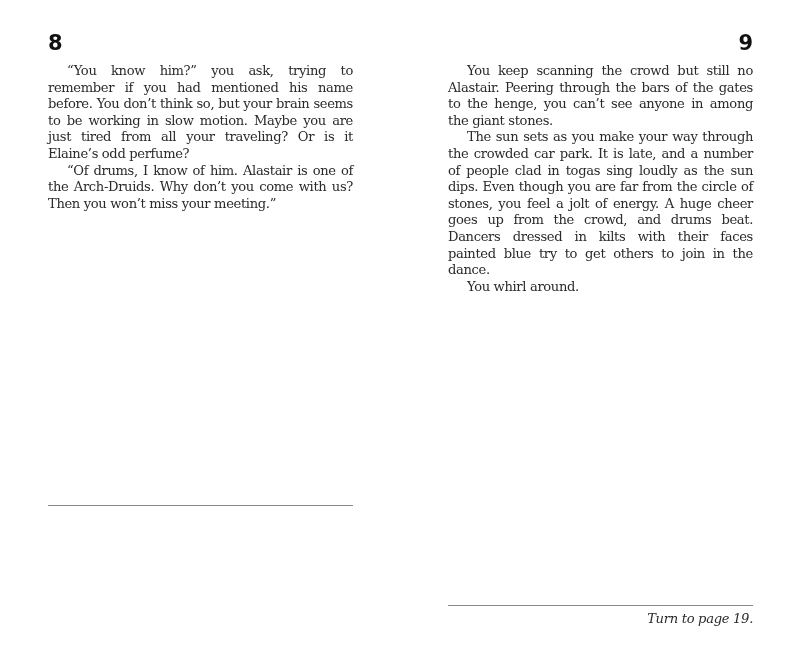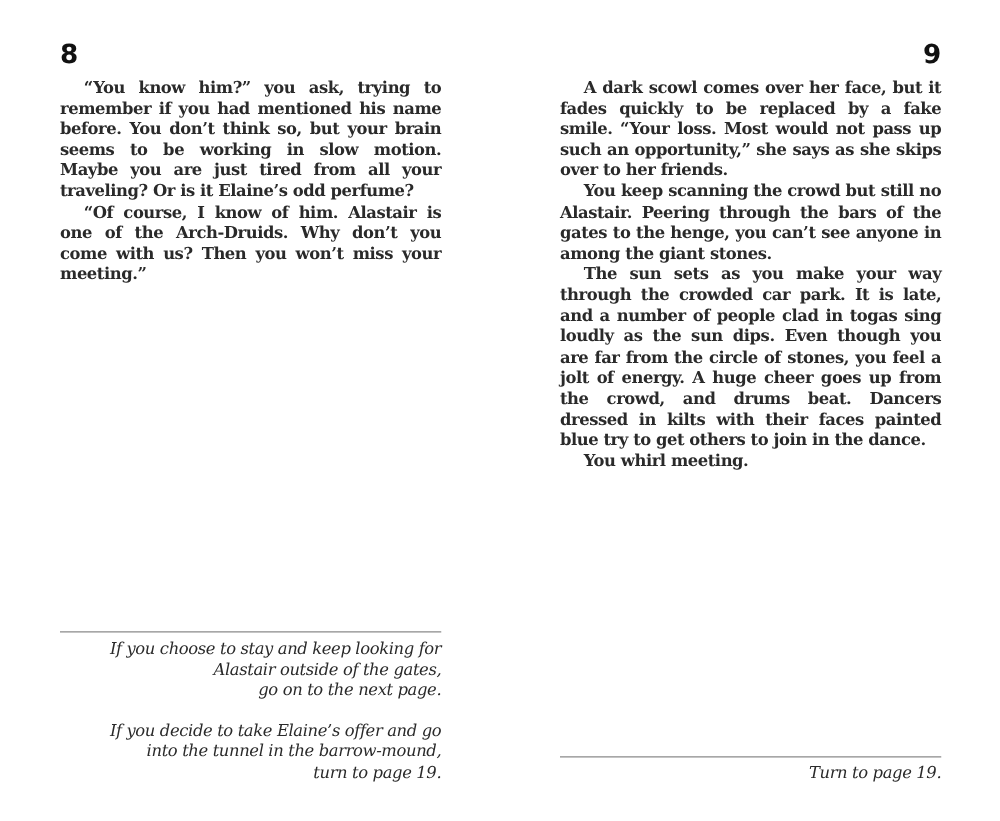--- a/index.html
+++ b/index.html
@@ -40,21 +40,20 @@
     left: 0;
     width: 305px;
     font-size: 13.1px;
     line-height: 16.6px;
     letter-spacing: -0.35px;
   }
   .para {
     margin: 0;
     text-indent: 19px;
     text-align: justify;
-    font-weight: bold;
   }
   .divider {
     position: absolute;
     left: 0;
     width: 305px;
     height: 1px;
     background: #8a8a8a;
   }
   .page-left .divider { top: 505px; }
   .page-right .divider { top: 605px; }
@@ -76,38 +75,29 @@
   }
   .choice + .choice { margin-top: 16px; }
 </style>
 </head>
 <body>
 
 <div class="page page-left">
   <div class="page-number">8</div>
   <div class="body-text">
     <p class="para">“You know him?” you ask, trying to remember if you had mentioned his name before. You don’t think so, but your brain seems to be working in slow motion. Maybe you are just tired from all your traveling? Or is it Elaine’s odd perfume?</p>
-    <p class="para">“Of course, I know of him. Alastair is one of the Arch-Druids. Why don’t you come with us? Then you won’t miss your meeting.”</p>
+    <p class="para">“Of drums, I know of him. Alastair is one of the Arch-Druids. Why don’t you come with us? Then you won’t miss your meeting.”</p>
   </div>
   <div class="divider"></div>
-  <div class="choices">
-    <p class="choice">If you choose to stay and keep looking for
-Alastair outside of the gates,
-go on to the next page.</p>
-    <p class="choice">If you decide to take Elaine’s offer and go
-into the tunnel in the barrow-mound,
-turn to page 19.</p>
-  </div>
 </div>
 
 <div class="page page-right">
   <div class="page-number">9</div>
   <div class="body-text">
-    <p class="para">A dark scowl comes over her face, but it fades quickly to be replaced by a fake smile. “Your loss. Most would not pass up such an opportunity,” she says as she skips over to her friends.</p>
     <p class="para">You keep scanning the crowd but still no Alastair. Peering through the bars of the gates to the henge, you can’t see anyone in among the giant stones.</p>
     <p class="para">The sun sets as you make your way through the crowded car park. It is late, and a number of people clad in togas sing loudly as the sun dips. Even though you are far from the circle of stones, you feel a jolt of energy. A huge cheer goes up from the crowd, and drums beat. Dancers dressed in kilts with their faces painted blue try to get others to join in the dance.</p>
-    <p class="para">You whirl meeting.</p>
+    <p class="para">You whirl around.</p>
   </div>
   <div class="divider"></div>
   <div class="choices">
     <p class="choice">Turn to page 19.</p>
   </div>
 </div>
 
 </body></html>

